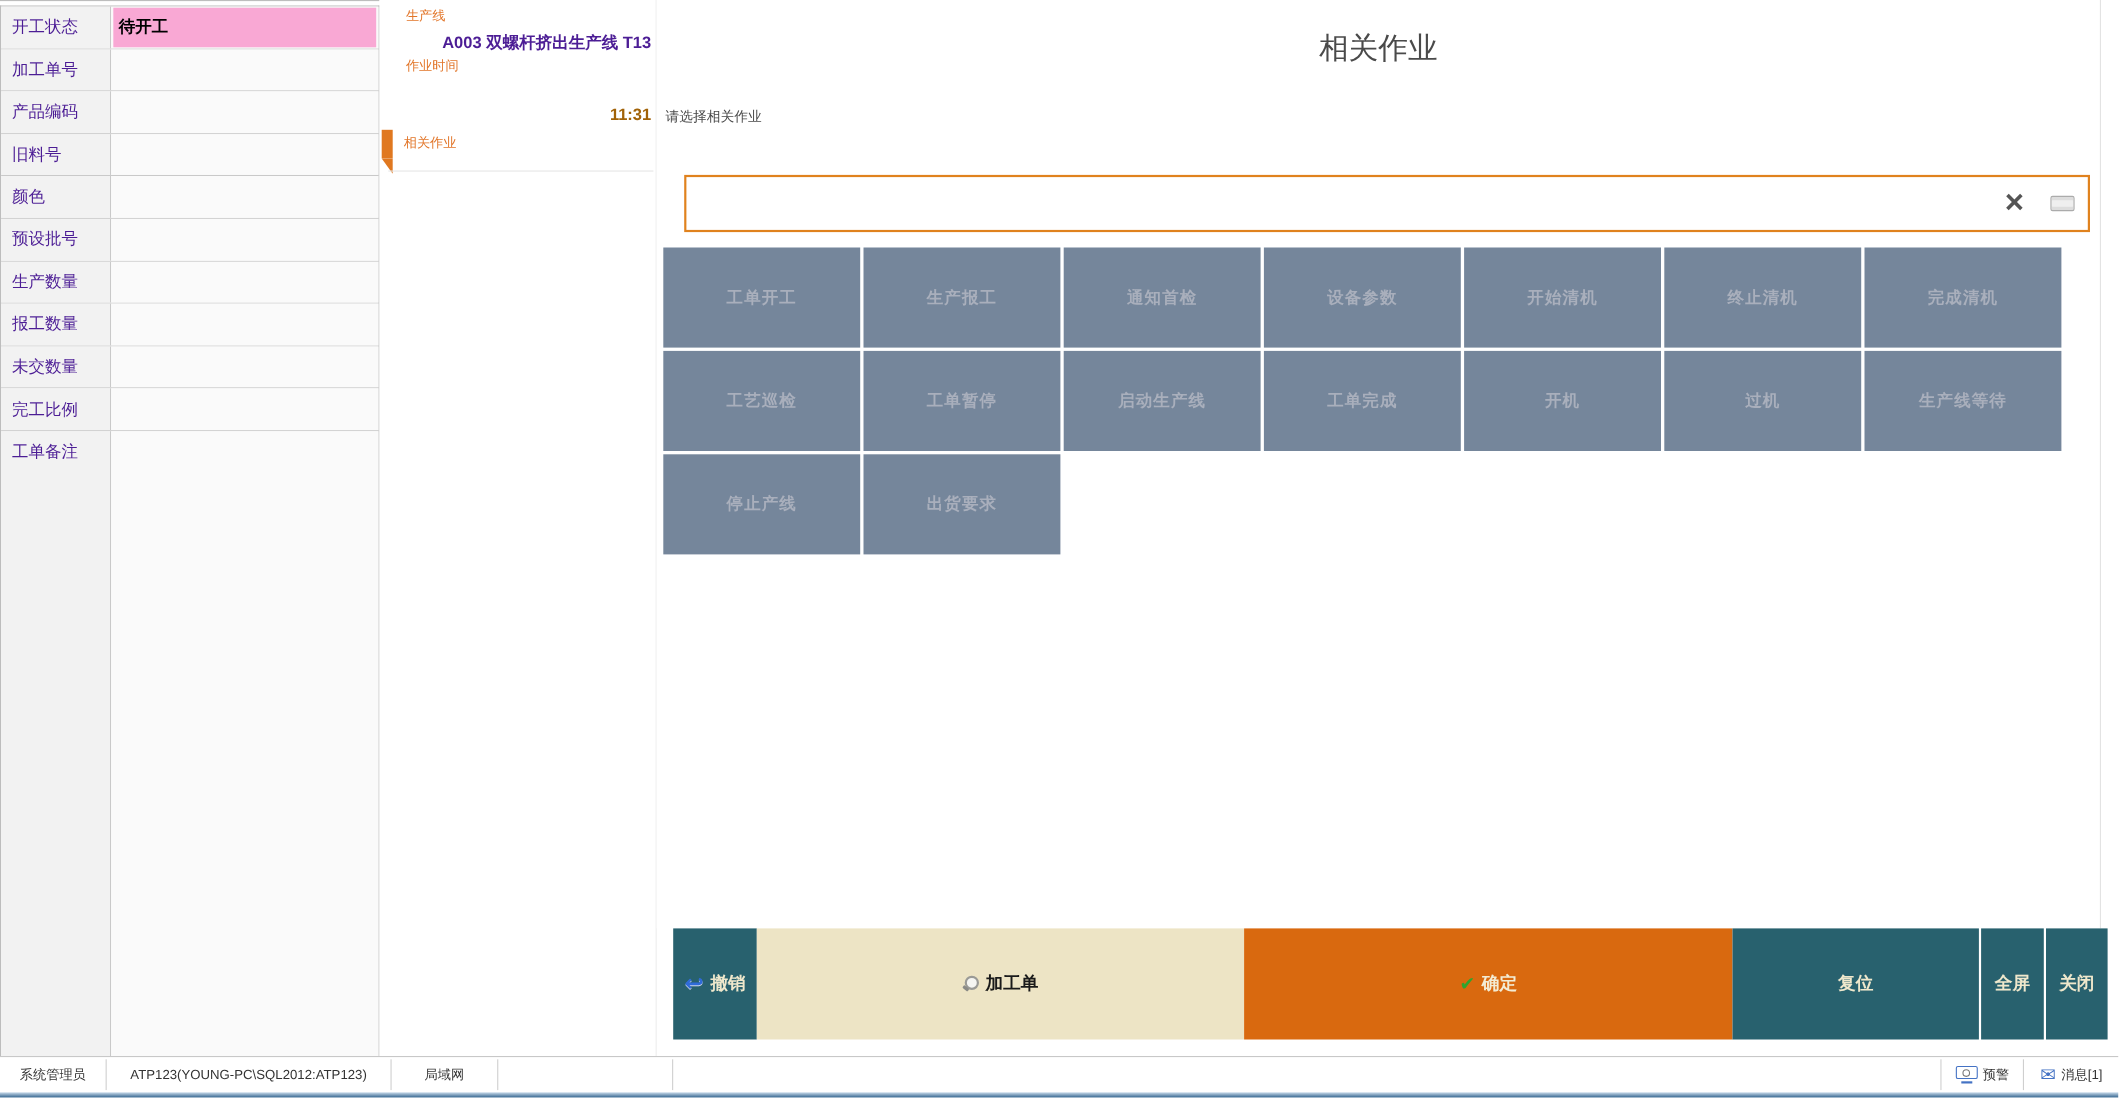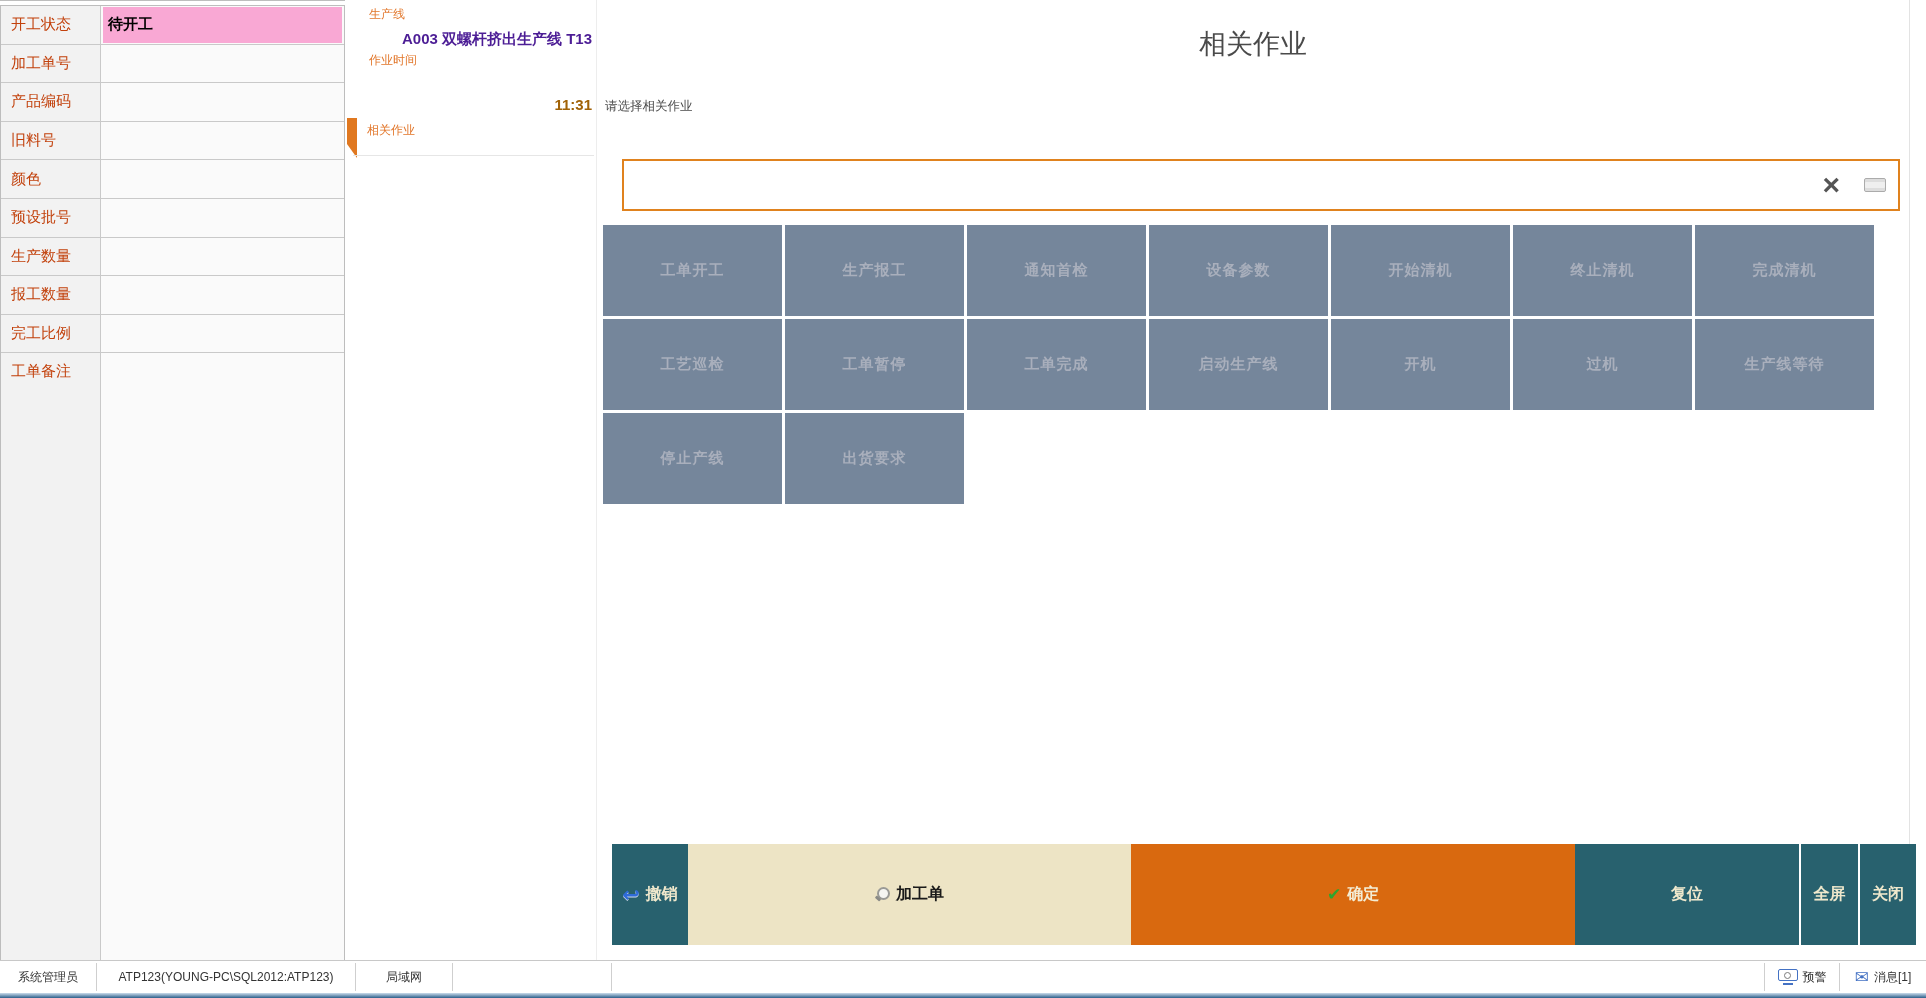--- a/index.html
+++ b/index.html
@@ -7,21 +7,21 @@
   body { font-family: "Liberation Sans", "DejaVu Sans", sans-serif; }
   .window { position:relative; width:1926px; height:998px; background:#fff; overflow:hidden; }
 
   
   .sidebar { position:absolute; left:0; top:0; width:345px; height:960px;
              border-top:1px solid #BDBDBD; padding-top:4px; background:#fff; }
   .sb-table { display:flex; flex-direction:column; height:100%; border:1px solid #BDBDBD; border-bottom:none; background:#FAFAFA; }
   .sb-row { display:flex; flex:0 0 38.6px; border-bottom:1px solid #C9C9C9; }
   .sb-row:last-child { flex:1 1 auto; border-bottom:none; }
   .sb-label { width:100px; background:#F2F2F2; border-right:1px solid #C9C9C9;
-              font-size:15px; color:#c2410c; display:flex; align-items:center; padding:0 0 0 10px; }
+              font-size:15px; color:#4c1d95; display:flex; align-items:center; padding:0 0 0 10px; }
   .sb-row:last-child .sb-label { align-items:flex-start; padding-top:9px; }
   .sb-value { flex:1; background:#FAFAFA; display:flex; align-items:stretch; }
   .sb-red { flex:1; margin:1px 2px; background:#f9a8d4; color:#000; font-size:15px; font-weight:600;
             display:flex; align-items:center; padding-left:5px; }
 
   
   .mid-panel { position:absolute; left:345px; top:0; width:252px; height:960px; background:#fff;
                border-right:1px solid #EDEDED; }
   .mp-small { position:absolute; left:24px; font-size:12px; color:#E2762A; }
   .mp-line-label { top:6px; }
@@ -129,20 +129,24 @@
         </div>
         <div class="sb-row">
           <div class="sb-label">生产数量</div>
           <div class="sb-value"></div>
         </div>
         <div class="sb-row">
           <div class="sb-label">报工数量</div>
           <div class="sb-value"></div>
         </div>
         <div class="sb-row">
+          <div class="sb-label">未交数量</div>
+          <div class="sb-value"></div>
+        </div>
+        <div class="sb-row">
           <div class="sb-label">完工比例</div>
           <div class="sb-value"></div>
         </div>
         <div class="sb-row">
           <div class="sb-label">工单备注</div>
           <div class="sb-value"></div>
         </div>
       </div>
   </div>
 
@@ -171,22 +175,22 @@
     <div class="grid">
         <div class="grid-btn">工单开工</div>
         <div class="grid-btn">生产报工</div>
         <div class="grid-btn">通知首检</div>
         <div class="grid-btn">设备参数</div>
         <div class="grid-btn">开始清机</div>
         <div class="grid-btn">终止清机</div>
         <div class="grid-btn">完成清机</div>
         <div class="grid-btn">工艺巡检</div>
         <div class="grid-btn">工单暂停</div>
+        <div class="grid-btn">启动生产线</div>
         <div class="grid-btn">工单完成</div>
-        <div class="grid-btn">启动生产线</div>
         <div class="grid-btn">开机</div>
         <div class="grid-btn">过机</div>
         <div class="grid-btn">生产线等待</div>
         <div class="grid-btn">停止产线</div>
         <div class="grid-btn">出货要求</div>
       </div>
   </div>
 
   <div class="bottom-bar">
     <div class="bb bb-teal bb-undo">

